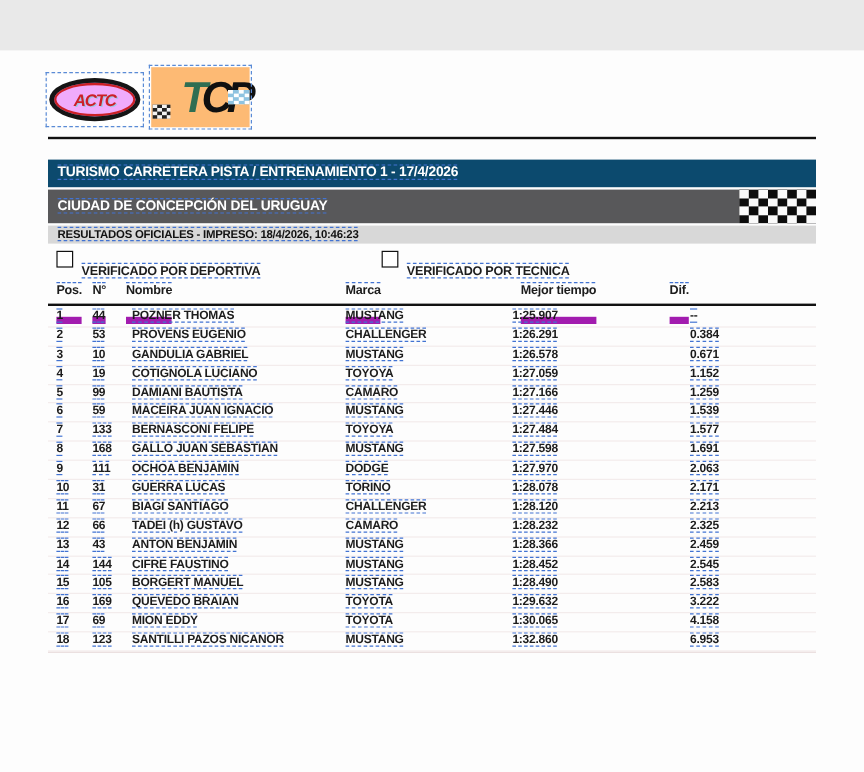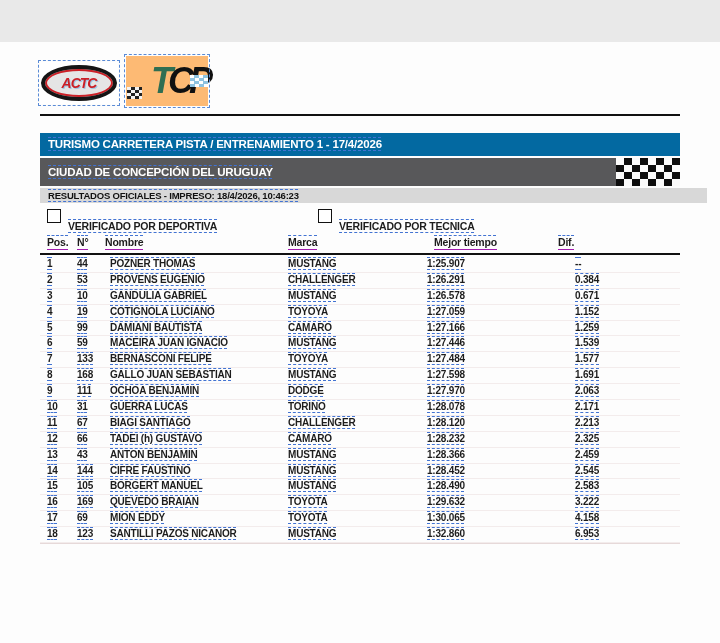--- a/index.html
+++ b/index.html
@@ -8,21 +8,21 @@
   .topstrip{position:absolute;left:0;top:0;width:720px;height:42px;background:#e9e9e9;}
 
   
   .art{text-decoration-line:underline overline;text-decoration-style:dashed;
        text-decoration-color:#4273d2;text-decoration-thickness:1px;text-underline-offset:2px;}
 
   
   .logo{position:absolute;outline:1px dashed #5a8bd6;outline-offset:1px;}
   .logo-actc{left:40px;top:62px;width:78px;height:42px;background:#fff;}
   .actc-oval{position:absolute;left:1px;top:3px;width:76px;height:36px;border:4px solid #151515;
-             border-radius:50%;box-sizing:border-box;background:#e5e5e5;
+             border-radius:50%;box-sizing:border-box;background:#f0abfc;
              box-shadow:inset 0 0 0 2px #cc2027;display:flex;align-items:center;justify-content:center;}
   .actc-text{font-weight:900;font-style:italic;font-size:14px;color:#cc2027;letter-spacing:-1px;
              text-shadow:1px 1px 0 #9cc6e6;}
   .logo-tcp{left:126px;top:56px;width:82px;height:50px;background:#fdba74;
             display:flex;align-items:center;justify-content:flex-end;}
   .tcp-letters{font-weight:900;font-style:italic;font-size:36px;letter-spacing:-5px;line-height:1;}
   .tcp-t{color:#2f6e52;}
   .tcp-c{color:#101010;}
   .tcp-p{color:#101010;}
   .tcp-chip-left{position:absolute;left:1px;bottom:7px;width:15px;height:12px;
@@ -31,44 +31,44 @@
       background:repeating-conic-gradient(#8fc3e0 0% 25%,#fff 0% 50%);background-size:9px 6px;}
   .logo-cat{left:602px;top:62px;width:70px;height:40px;background:#f5c50e;border-radius:2px;
             display:flex;align-items:center;justify-content:center;}
   .cat-text{position:relative;z-index:2;font-weight:900;font-size:23px;letter-spacing:-1px;color:#111;}
   .cat-tri{position:absolute;left:21px;bottom:4px;width:0;height:0;z-index:1;
            border-left:10px solid transparent;border-right:10px solid transparent;border-bottom:12px solid #111;}
 
   .toprule{position:absolute;left:40px;top:114px;width:640px;height:2px;background:#111;}
 
   
-  .bar-black{position:absolute;left:40px;top:133px;width:640px;height:23px;background:#0369a1;}
+  .bar-black{position:absolute;left:40px;top:133px;width:640px;height:23px;background:#0c4a6e;}
   .bar-black .t{position:absolute;left:8px;top:0;line-height:23px;color:#fff;font-weight:700;
                 font-size:11.5px;letter-spacing:-0.2px;}
   .bar-gray{position:absolute;left:40px;top:158px;width:640px;height:28px;background:#58585a;}
   .bar-gray .t{position:absolute;left:8px;top:0;line-height:28px;color:#fff;font-weight:700;
                font-size:11.5px;letter-spacing:-0.2px;}
   .checkerflag{position:absolute;right:0;top:0;width:64px;height:28px;
       background:repeating-conic-gradient(#0d0d0d 0% 25%,#fafafa 0% 50%);background-size:16px 14px;}
-  .bar-light{position:absolute;left:40px;top:188px;width:640px;height:15px;background:#d8d8d8;padding-left:27px;}
+  .bar-light{position:absolute;left:40px;top:188px;width:640px;height:15px;background:#d8d8d8;}
   .bar-light .t{position:absolute;left:8px;top:0;line-height:15px;color:#111;font-weight:700;
                 font-size:9.5px;letter-spacing:-0.2px;}
 
   
   .cb-box{position:absolute;width:12px;height:12px;border:1.5px solid #111;background:#fff;}
   .cb1{left:47px;top:209px;}
   .cb2{left:318px;top:209px;}
   .cb-label{position:absolute;top:208px;font-weight:700;font-size:10.5px;letter-spacing:-0.2px;margin-top:12px;}
   .cbl1{left:68px;}
   .cbl2{left:339px;}
 
   
   .thead{position:absolute;left:40px;top:236px;width:640px;height:16px;}
   .th{position:absolute;top:0;font-weight:700;font-size:10.5px;letter-spacing:-0.2px;
-      border-bottom:1px solid #a21caf;padding-bottom:1px;
+      border-bottom:6px solid #a21caf;padding-bottom:16px;
       text-decoration-line:overline;text-decoration-style:dashed;text-decoration-color:#4273d2;
       text-decoration-thickness:1px;}
   .th0{left:7px;} .th1{left:37px;} .th2{left:65px;} .th3{left:248px;} .th4{left:365px;margin-left:29px;} .th5{left:518px;}
   .headrule{position:absolute;left:40px;top:253px;width:640px;height:2px;background:#111;}
 
   .rows{position:absolute;left:40px;top:257px;width:640px;border-bottom:1px solid #e6d9d9;}
   .trow{position:relative;height:14.9px;border-bottom:1px solid #f3ecec;}
   .cell{position:absolute;top:0;line-height:14.9px;font-weight:700;font-size:10px;
         letter-spacing:-0.2px;white-space:nowrap;}
   .c-pos{left:7px;}  .c-num{left:37px;} .c-name{left:70px;}

